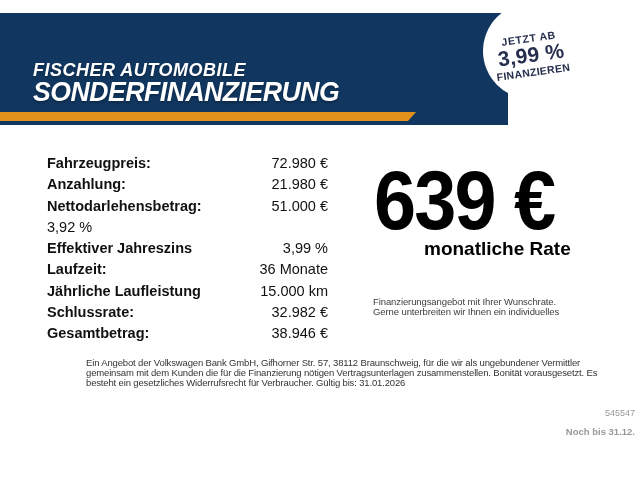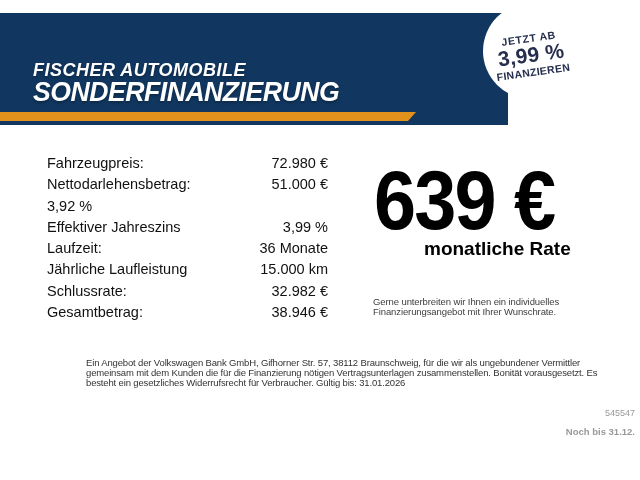--- a/index.html
+++ b/index.html
@@ -50,21 +50,21 @@
   .badge-rate{font-size:21px;font-weight:bold;letter-spacing:.2px;line-height:22px;}
   .badge-bottom{font-size:10.5px;font-weight:bold;letter-spacing:.3px;line-height:12px;}
   
   .fin-table{
     position:absolute;left:47px;top:153px;width:281px;
   }
   .fin-row{
     display:flex;justify-content:space-between;
     font-size:14.5px;line-height:21.3px;color:#111;
   }
-  .fin-row .lbl{text-align:left;}
+  .fin-row .lbl{text-align:left;font-weight:bold;}
   .fin-row .val{text-align:right;}
   
   .rate-amount{
     position:absolute;left:374px;top:158px;
     font-size:84px;font-weight:bold;color:#000;line-height:1;
     letter-spacing:-2px;white-space:nowrap;
     transform:scaleX(.9);transform-origin:left top;
   }
   .rate-caption{
     position:absolute;left:377px;top:238px;
@@ -109,20 +109,24 @@
       <div class="badge-bottom">FINANZIEREN</div>
     </div>
   </div>
 
   <div class="fin-table">
     <div class="fin-row">
       <span class="lbl">Fahrzeugpreis:</span>
       <span class="val">72.980 €</span>
     </div>
     <div class="fin-row">
+      <span class="lbl">Anzahlung:</span>
+      <span class="val">21.980 €</span>
+    </div>
+    <div class="fin-row">
       <span class="lbl">Nettodarlehensbetrag:</span>
       <span class="val">51.000 €</span>
     </div>
     <div class="fin-row">
       <span class="val">3,92 %</span>
     </div>
     <div class="fin-row">
       <span class="lbl">Effektiver Jahreszins</span>
       <span class="val">3,99 %</span>
     </div>
@@ -141,22 +145,22 @@
     <div class="fin-row">
       <span class="lbl">Gesamtbetrag:</span>
       <span class="val">38.946 €</span>
     </div>
   </div>
 
   <div class="rate-amount">639 €</div>
   <div class="rate-caption">monatliche Rate</div>
 
   <div class="offer-note">
+    <div>Finanzierungsangebot mit Ihrer Wunschrate.</div>
     <div>Gerne unterbreiten wir Ihnen ein individuelles</div>
-    <div>Finanzierungsangebot mit Ihrer Wunschrate.</div>
   </div>
 
   <div class="disclaimer">
     <div>Ein Angebot der Volkswagen Bank GmbH, Gifhorner Str. 57, 38112 Braunschweig, für die wir als ungebundener Vermittler</div>
     <div>gemeinsam mit dem Kunden die für die Finanzierung nötigen Vertragsunterlagen zusammenstellen. Bonität vorausgesetzt. Es</div>
     <div>besteht ein gesetzliches Widerrufsrecht für Verbraucher. Gültig bis: 31.01.2026</div>
   </div>
 
   <div class="footer-number">545547</div>
   <div class="footer-validity">Noch bis 31.12.</div>

